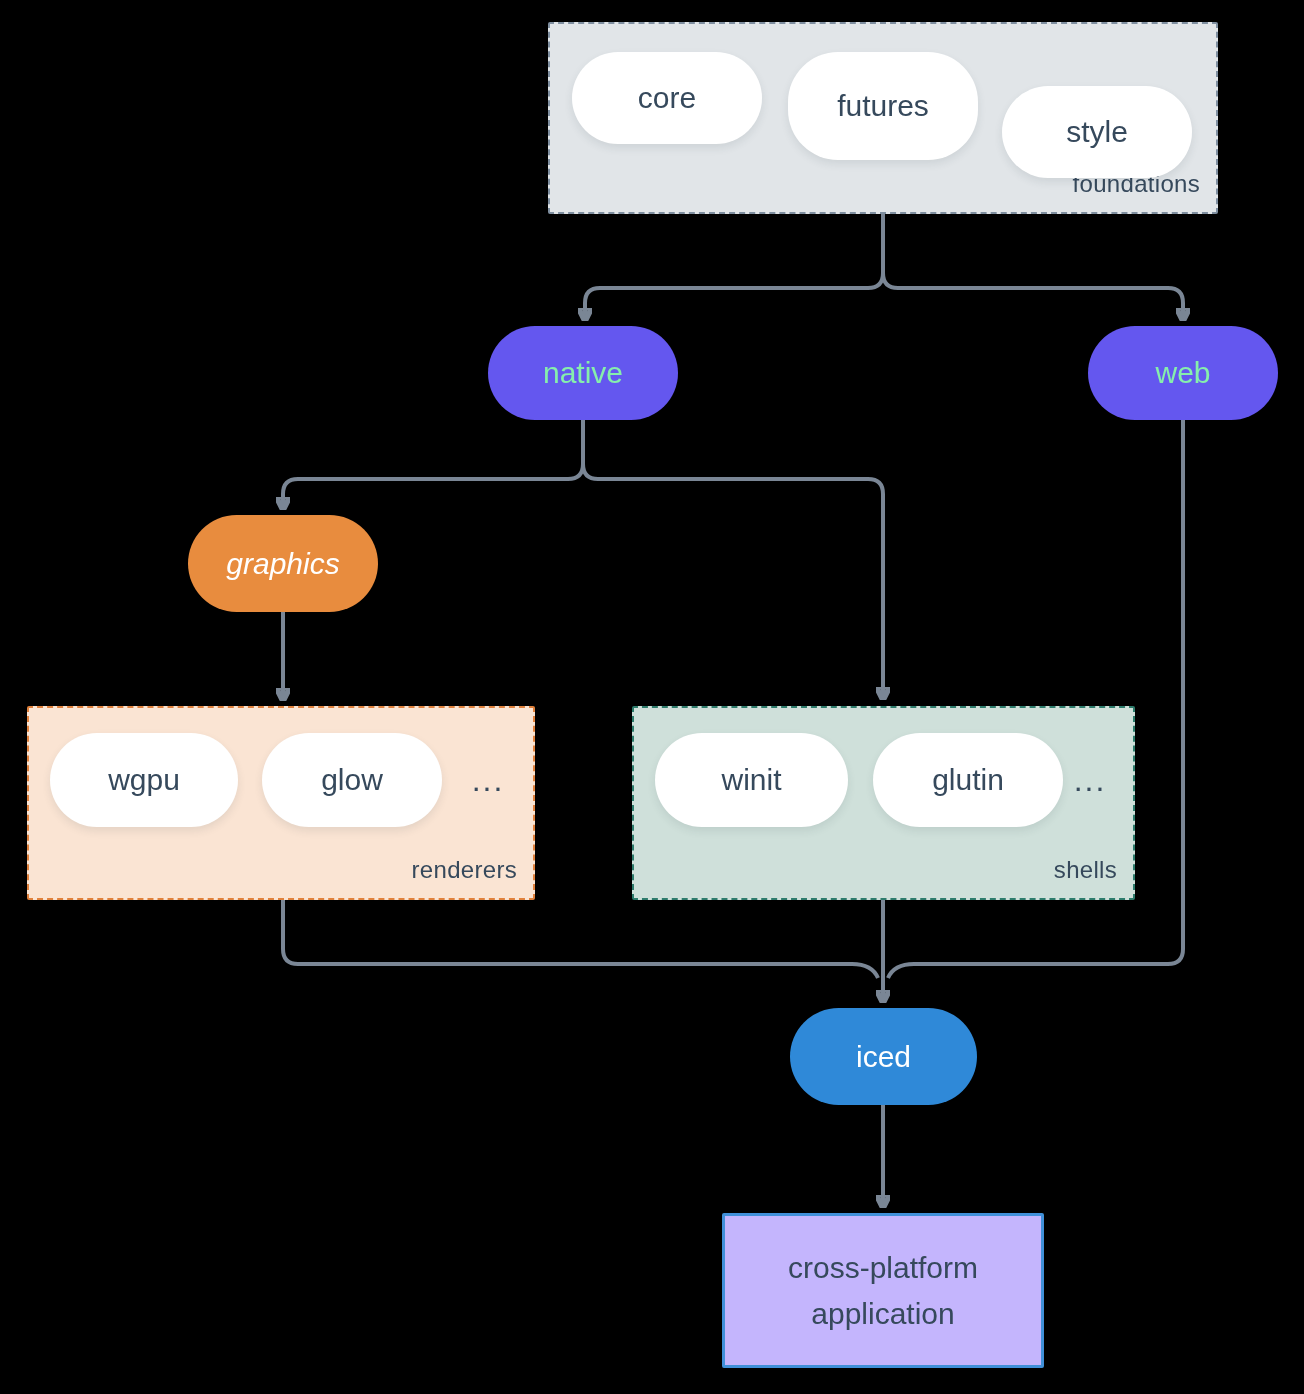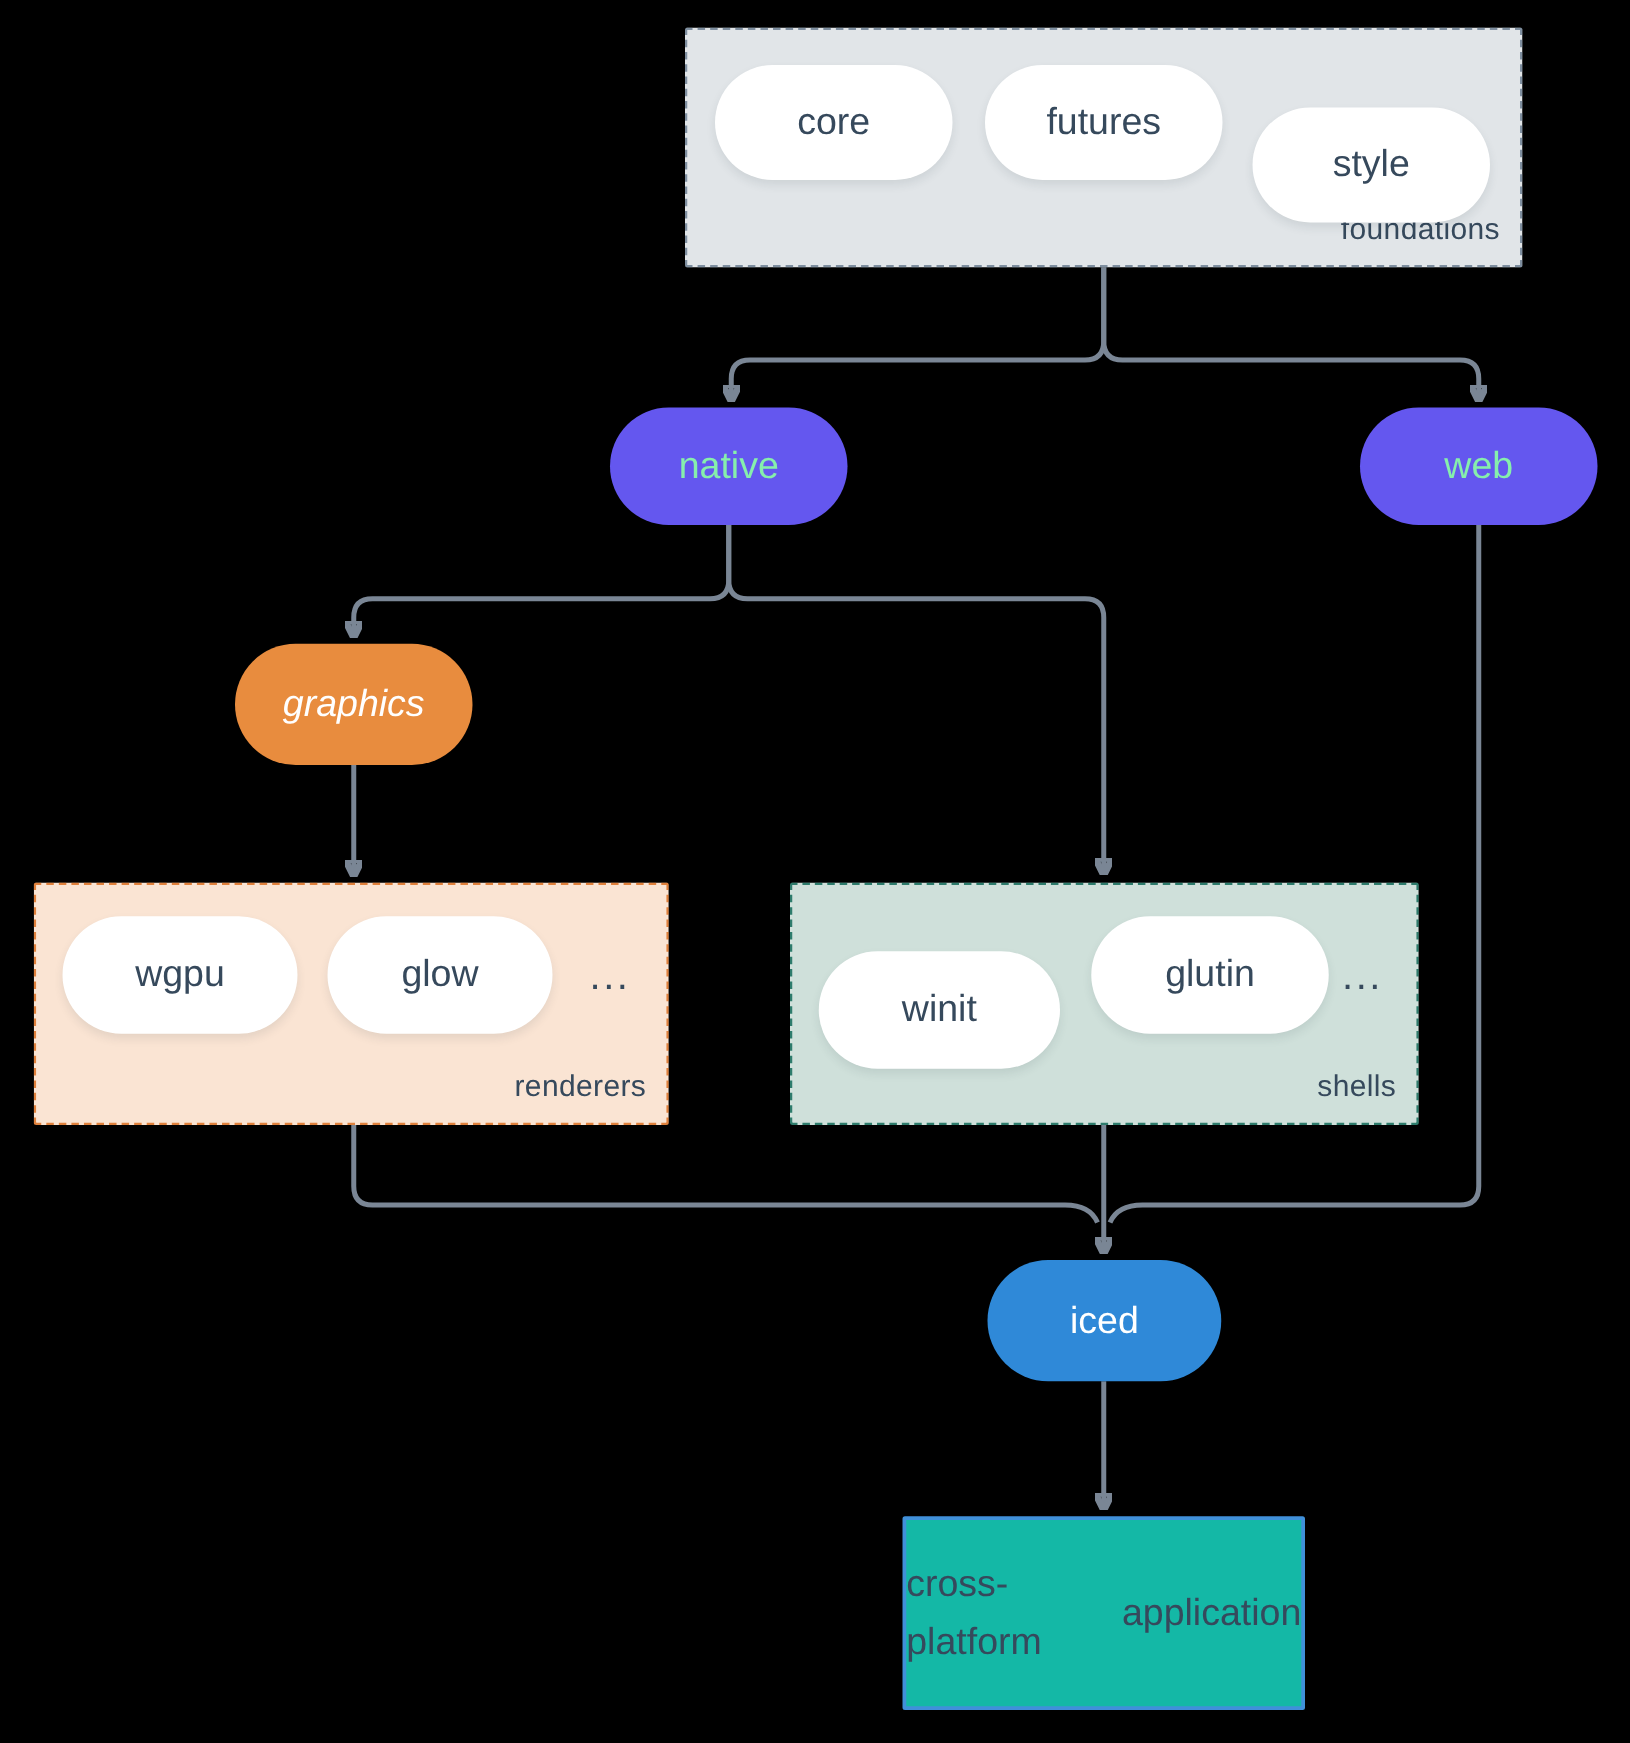--- a/index.html
+++ b/index.html
@@ -51,23 +51,23 @@
   .ellipsis{
     position:absolute;z-index:3;
     display:flex;align-items:center;justify-content:center;
     font-size:32px;color:#36495c;letter-spacing:2px;
   }
 
   
   #app-box{
     position:absolute;z-index:2;
     left:722px;top:1213px;width:322px;height:155px;
-    background:#14b8a6;border:3px solid #4090d9;border-radius:2px;
+    background:#c4b5fd;border:3px solid #4090d9;border-radius:2px;
     box-sizing:border-box;
-    display:flex;flex-direction:row;align-items:center;justify-content:center;
+    display:flex;flex-direction:column;align-items:center;justify-content:center;
     color:#36495c;font-size:30px;line-height:46px;
   }
 </style>
 </head>
 <body>
 
 <div id="canvas">
 
   <svg id="edges" width="1304" height="1394" viewBox="0 0 1304 1394">
     <defs>
@@ -83,39 +83,39 @@
     <path d="M 283 900 V 949 Q 283 964 298 964 H 852 Q 872 964 878 978"></path>
     <path d="M 1183 420 V 949 Q 1183 964 1168 964 H 914 Q 894 964 888 978"></path>
     <path d="M 883 900 V 1002" marker-end="url(#arrow)"></path>
     <path d="M 883 1105 V 1207" marker-end="url(#arrow)"></path>
   </svg>
 
   <div class="group" id="foundations-box">
     <span class="group-label">foundations</span>
   </div>
   <div class="pill white" style="left:572px;top:52px;width:190px;height:92px;">core</div>
-  <div class="pill white" style="left:788px;top:52px;width:190px;height:92px;">futures</div>
+  <div class="pill white" style="left:788px;top:52px;width:190px;height:108px;">futures</div>
   <div class="pill white" style="left:1002px;top:52px;width:190px;height:92px;margin-top:34px;">style</div>
 
   <div class="pill purple" style="left:488px;top:326px;width:190px;height:94px;">native</div>
   <div class="pill purple" style="left:1088px;top:326px;width:190px;height:94px;">web</div>
 
   <div class="pill orange" style="left:188px;top:515px;width:190px;height:97px;font-style:italic;">graphics</div>
 
   <div class="group" id="renderers-box">
     <span class="group-label">renderers</span>
   </div>
   <div class="pill white" style="left:50px;top:733px;width:188px;height:94px;">wgpu</div>
   <div class="pill white" style="left:262px;top:733px;width:180px;height:94px;">glow</div>
   <div class="ellipsis" style="left:458px;top:733px;width:60px;height:94px;">...</div>
 
   <div class="group" id="shells-box">
     <span class="group-label">shells</span>
   </div>
-  <div class="pill white" style="left:655px;top:733px;width:193px;height:94px;margin-top:28px;">winit</div>
+  <div class="pill white" style="left:655px;top:733px;width:193px;height:94px;">winit</div>
   <div class="pill white" style="left:873px;top:733px;width:190px;height:94px;">glutin</div>
   <div class="ellipsis" style="left:1060px;top:733px;width:60px;height:94px;">...</div>
 
   <div class="pill blue" style="left:790px;top:1008px;width:187px;height:97px;">iced</div>
 
   <div id="app-box">
     <span>cross-platform</span>
     <span>application</span>
   </div>
 

